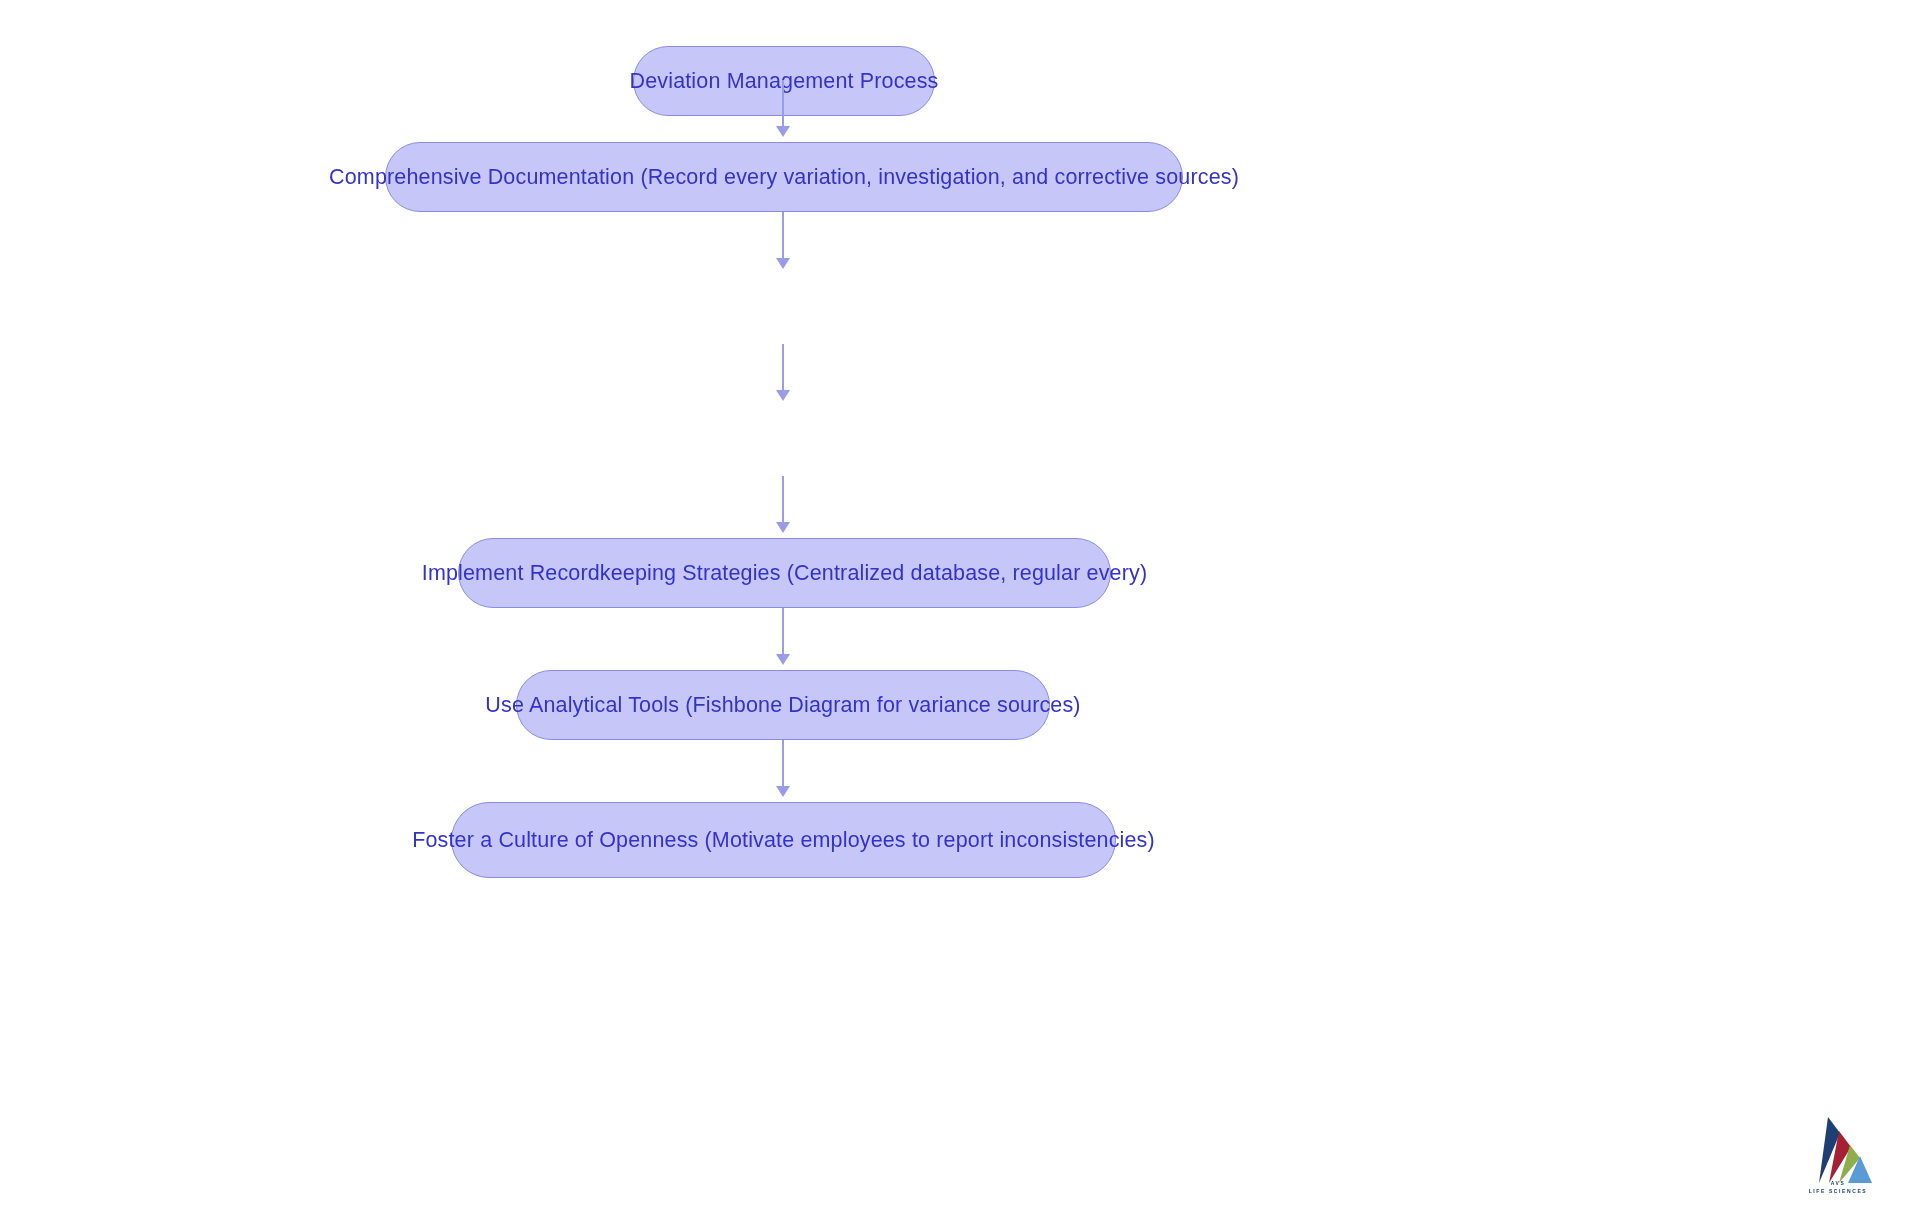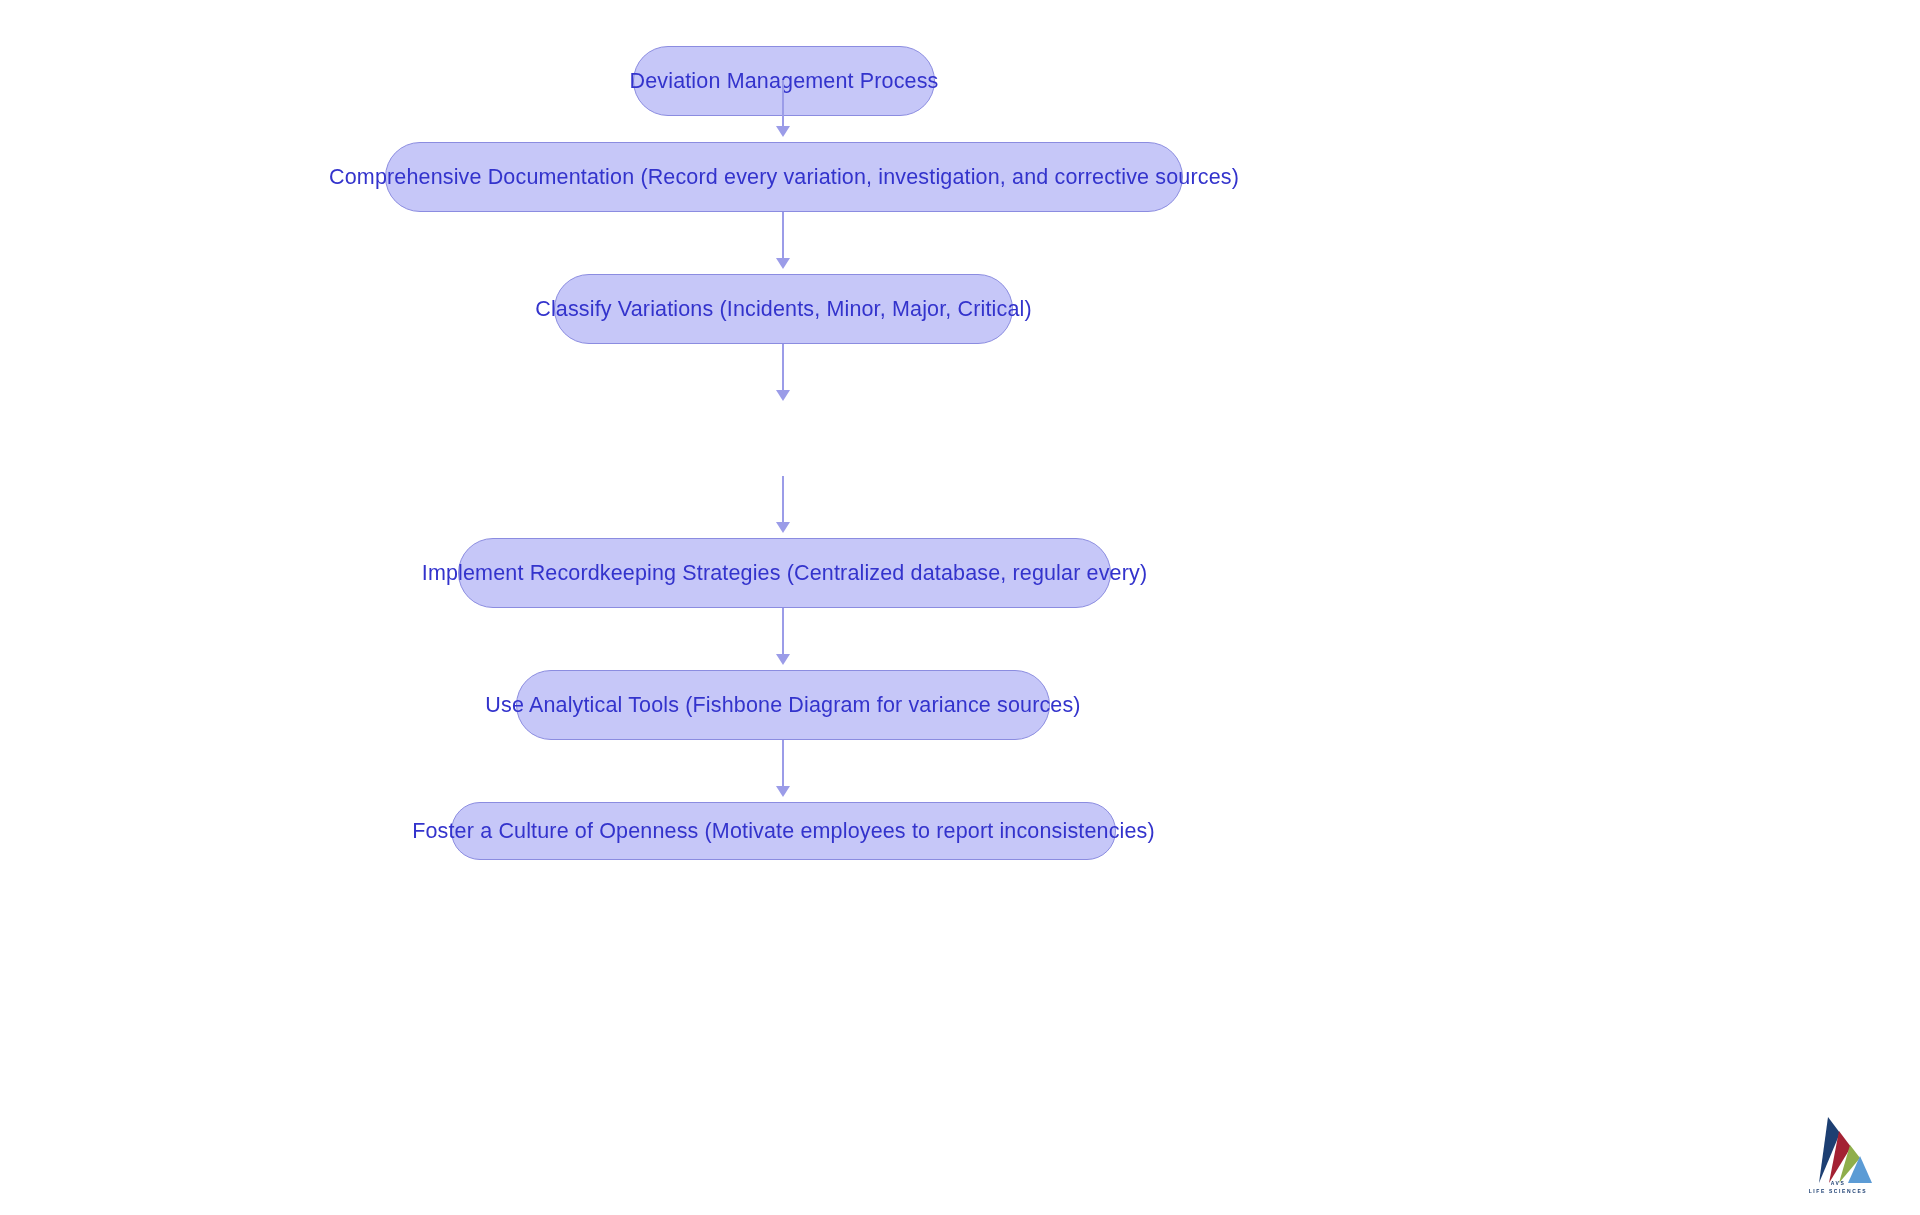--- a/index.html
+++ b/index.html
@@ -96,23 +96,20 @@
     <div class="connector" style="left:782px; top:80px; height:48px;"></div>
     <div class="arrow-head" style="left:776px; top:126px;"></div>
 
     <div class="node" style="left:385px; top:142px; width:798px; height:70px;">
       <span class="node-label">Comprehensive Documentation (Record every variation, investigation, and corrective sources)</span>
     </div>
 
     <div class="connector" style="left:782px; top:212px; height:48px;"></div>
     <div class="arrow-head" style="left:776px; top:258px;"></div>
 
-    <div class="node" style="left:554px; top:274px; width:459px; height:70px;">
-      <span class="node-label">Classify Variations (Incidents, Minor, Major, Critical)</span>
-    </div>
 
     <div class="connector" style="left:782px; top:344px; height:48px;"></div>
     <div class="arrow-head" style="left:776px; top:390px;"></div>
 
 
     <div class="connector" style="left:782px; top:476px; height:48px;"></div>
     <div class="arrow-head" style="left:776px; top:522px;"></div>
 
     <div class="node" style="left:458px; top:538px; width:653px; height:70px;">
       <span class="node-label">Implement Recordkeeping Strategies (Centralized database, regular every)</span>
@@ -121,21 +118,21 @@
     <div class="connector" style="left:782px; top:608px; height:48px;"></div>
     <div class="arrow-head" style="left:776px; top:654px;"></div>
 
     <div class="node" style="left:516px; top:670px; width:534px; height:70px;">
       <span class="node-label">Use Analytical Tools (Fishbone Diagram for variance sources)</span>
     </div>
 
     <div class="connector" style="left:782px; top:740px; height:48px;"></div>
     <div class="arrow-head" style="left:776px; top:786px;"></div>
 
-    <div class="node" style="left:451px; top:802px; width:665px; height:58px;">
+    <div class="node" style="left:451px; top:802px; width:665px; height:76px;">
       <span class="node-label">Foster a Culture of Openness (Motivate employees to report inconsistencies)</span>
     </div>
 
   </div>
 
   <div id="logo">
     <svg width="112" height="84" viewBox="0 0 112 84" xmlns="http://www.w3.org/2000/svg">
       <polygon points="37,72 46,6 58,22" fill="#1d3f72"></polygon>
       <polygon points="47,72 57,20 69,36" fill="#a32133"></polygon>
       <polygon points="57,72 68,34 78,47" fill="#8fae4b"></polygon>

